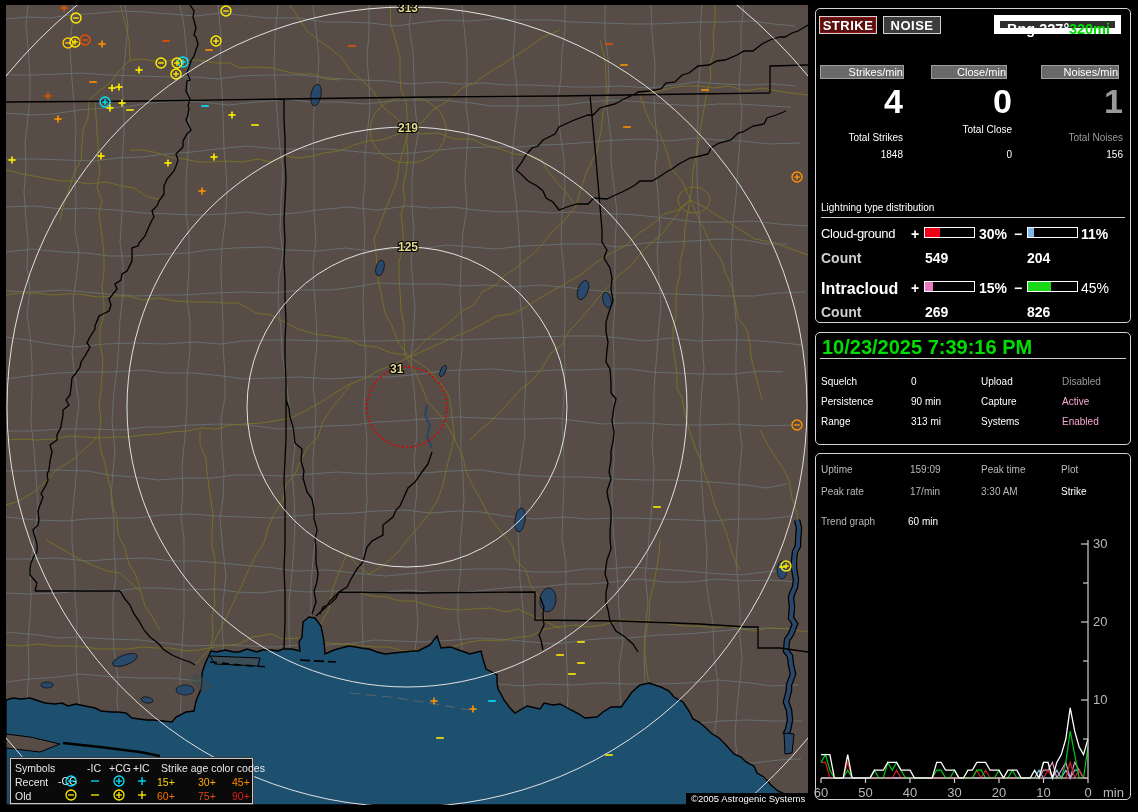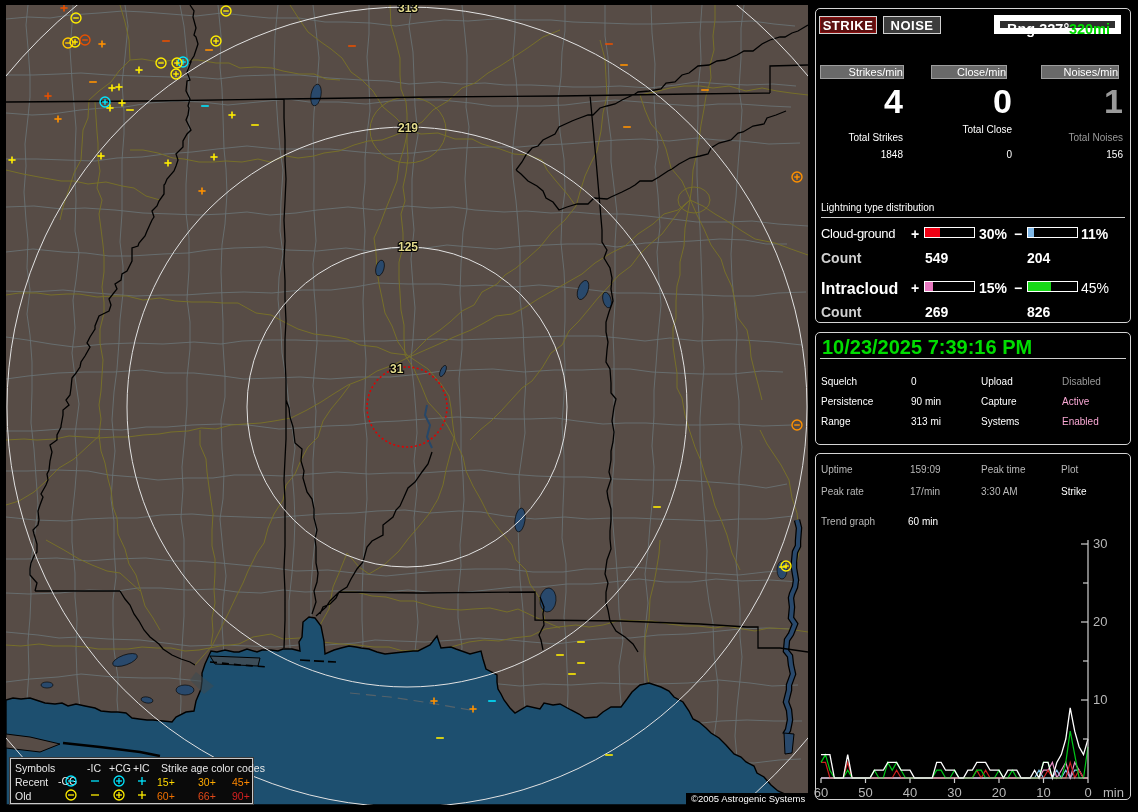--- a/index.html
+++ b/index.html
@@ -244,21 +244,21 @@
           <line x1="105" y1="36" x2="111" y2="36"></line>
           <line x1="108" y1="33" x2="108" y2="39"></line>
       <line x1="127" y1="36" x2="135" y2="36"></line>
           <line x1="131" y1="32" x2="131" y2="40"></line>
     </g>
   </svg>
   <span style="left:146px;top:17px;color:#ffd700">15+</span>
   <span style="left:187px;top:17px;color:#ffaa00">30+</span>
   <span style="left:221px;top:17px;color:#ff8800">45+</span>
   <span style="left:146px;top:31px;color:#f07000">60+</span>
-  <span style="left:187px;top:31px;color:#e04818">66+</span>
+  <span style="left:187px;top:31px;color:#e04818">75+</span>
   <span style="left:221px;top:31px;color:#d42020">90+</span>
 </div>
 
 <div class="abs" style="left:686px;top:793px;width:122px;height:12px;background:#000;color:#fff;font-size:9.5px;padding-left:5px">©2005 Astrogenic Systems</div>
 
 <div class="panel" style="top:8px;height:315px"></div>
 <div class="abs" style="left:819px;top:16px;width:58px;height:18px;background:#5c0f0f;border:1px solid #d0d0d0;box-shadow:inset 0 0 0 1px #8c1010;color:#fff;font-weight:bold;font-size:13px;text-align:center;line-height:17px;letter-spacing:0.5px">STRIKE</div>
 <div class="abs" style="left:883px;top:16px;width:58px;height:18px;background:#3c3c3c;border:1px solid #d0d0d0;color:#fff;font-weight:bold;font-size:13px;text-align:center;line-height:17px;letter-spacing:0.5px">NOISE</div>
 <div class="abs" style="left:994px;top:15px;width:127px;height:19px;background:#2e2e2e;border:6px solid #ffffff;color:#fff;font-weight:bold;font-size:14.5px;line-height:17px;padding-left:7px">Bng 327°<span style="color:#00dd00;position:absolute;right:5px">320mi</span></div>
 

